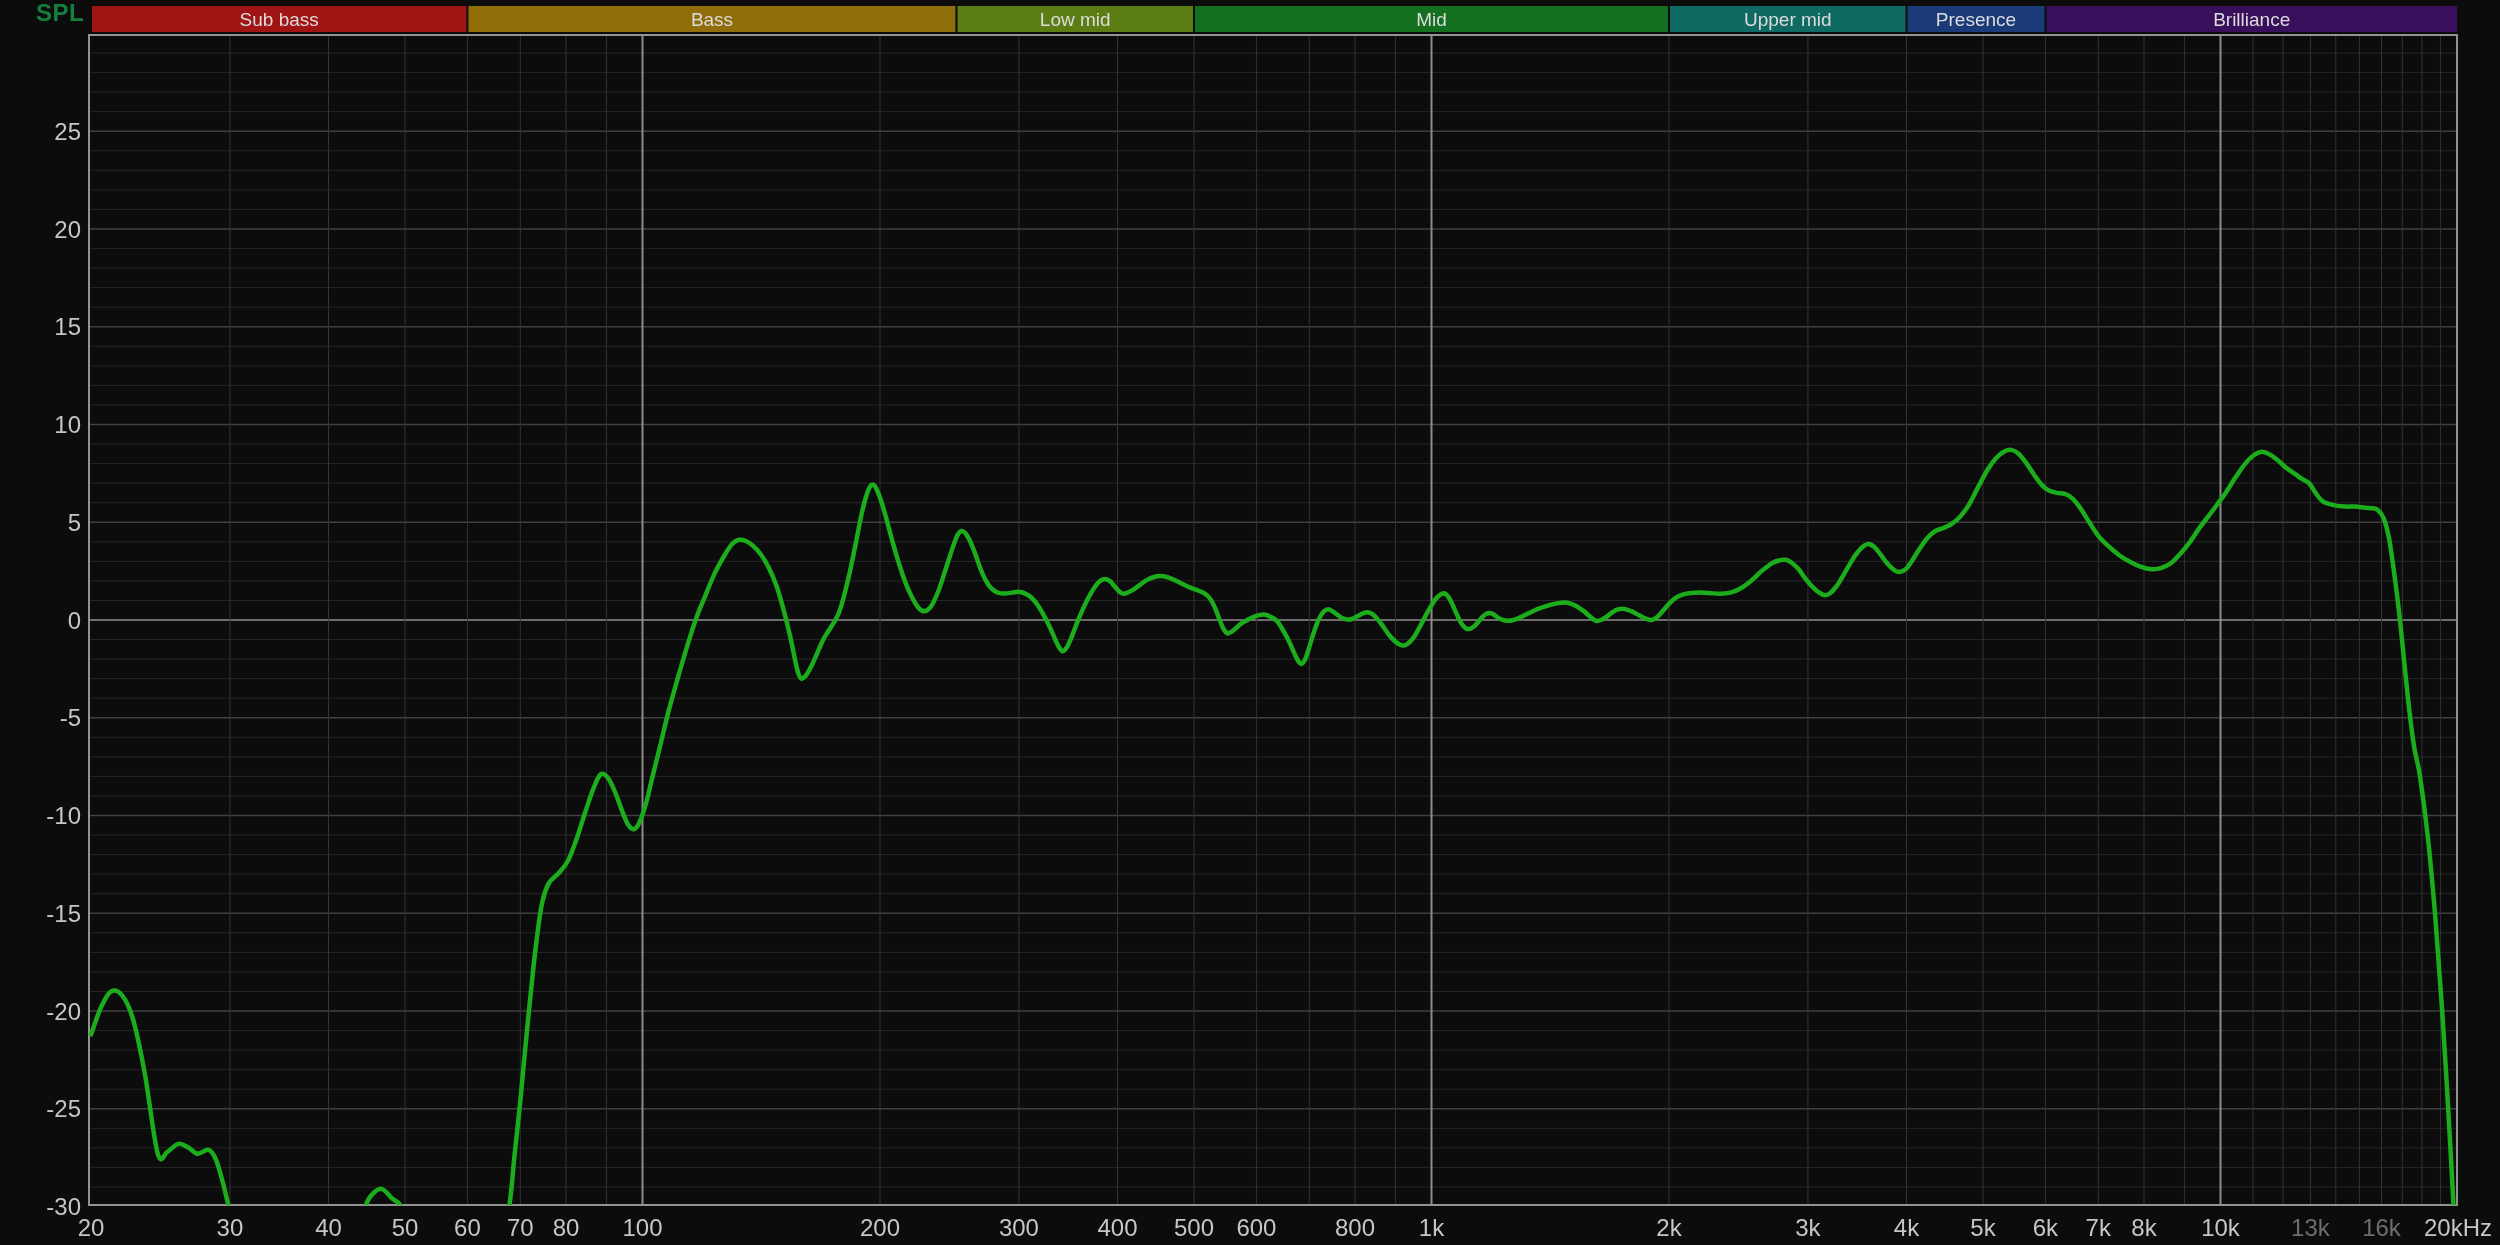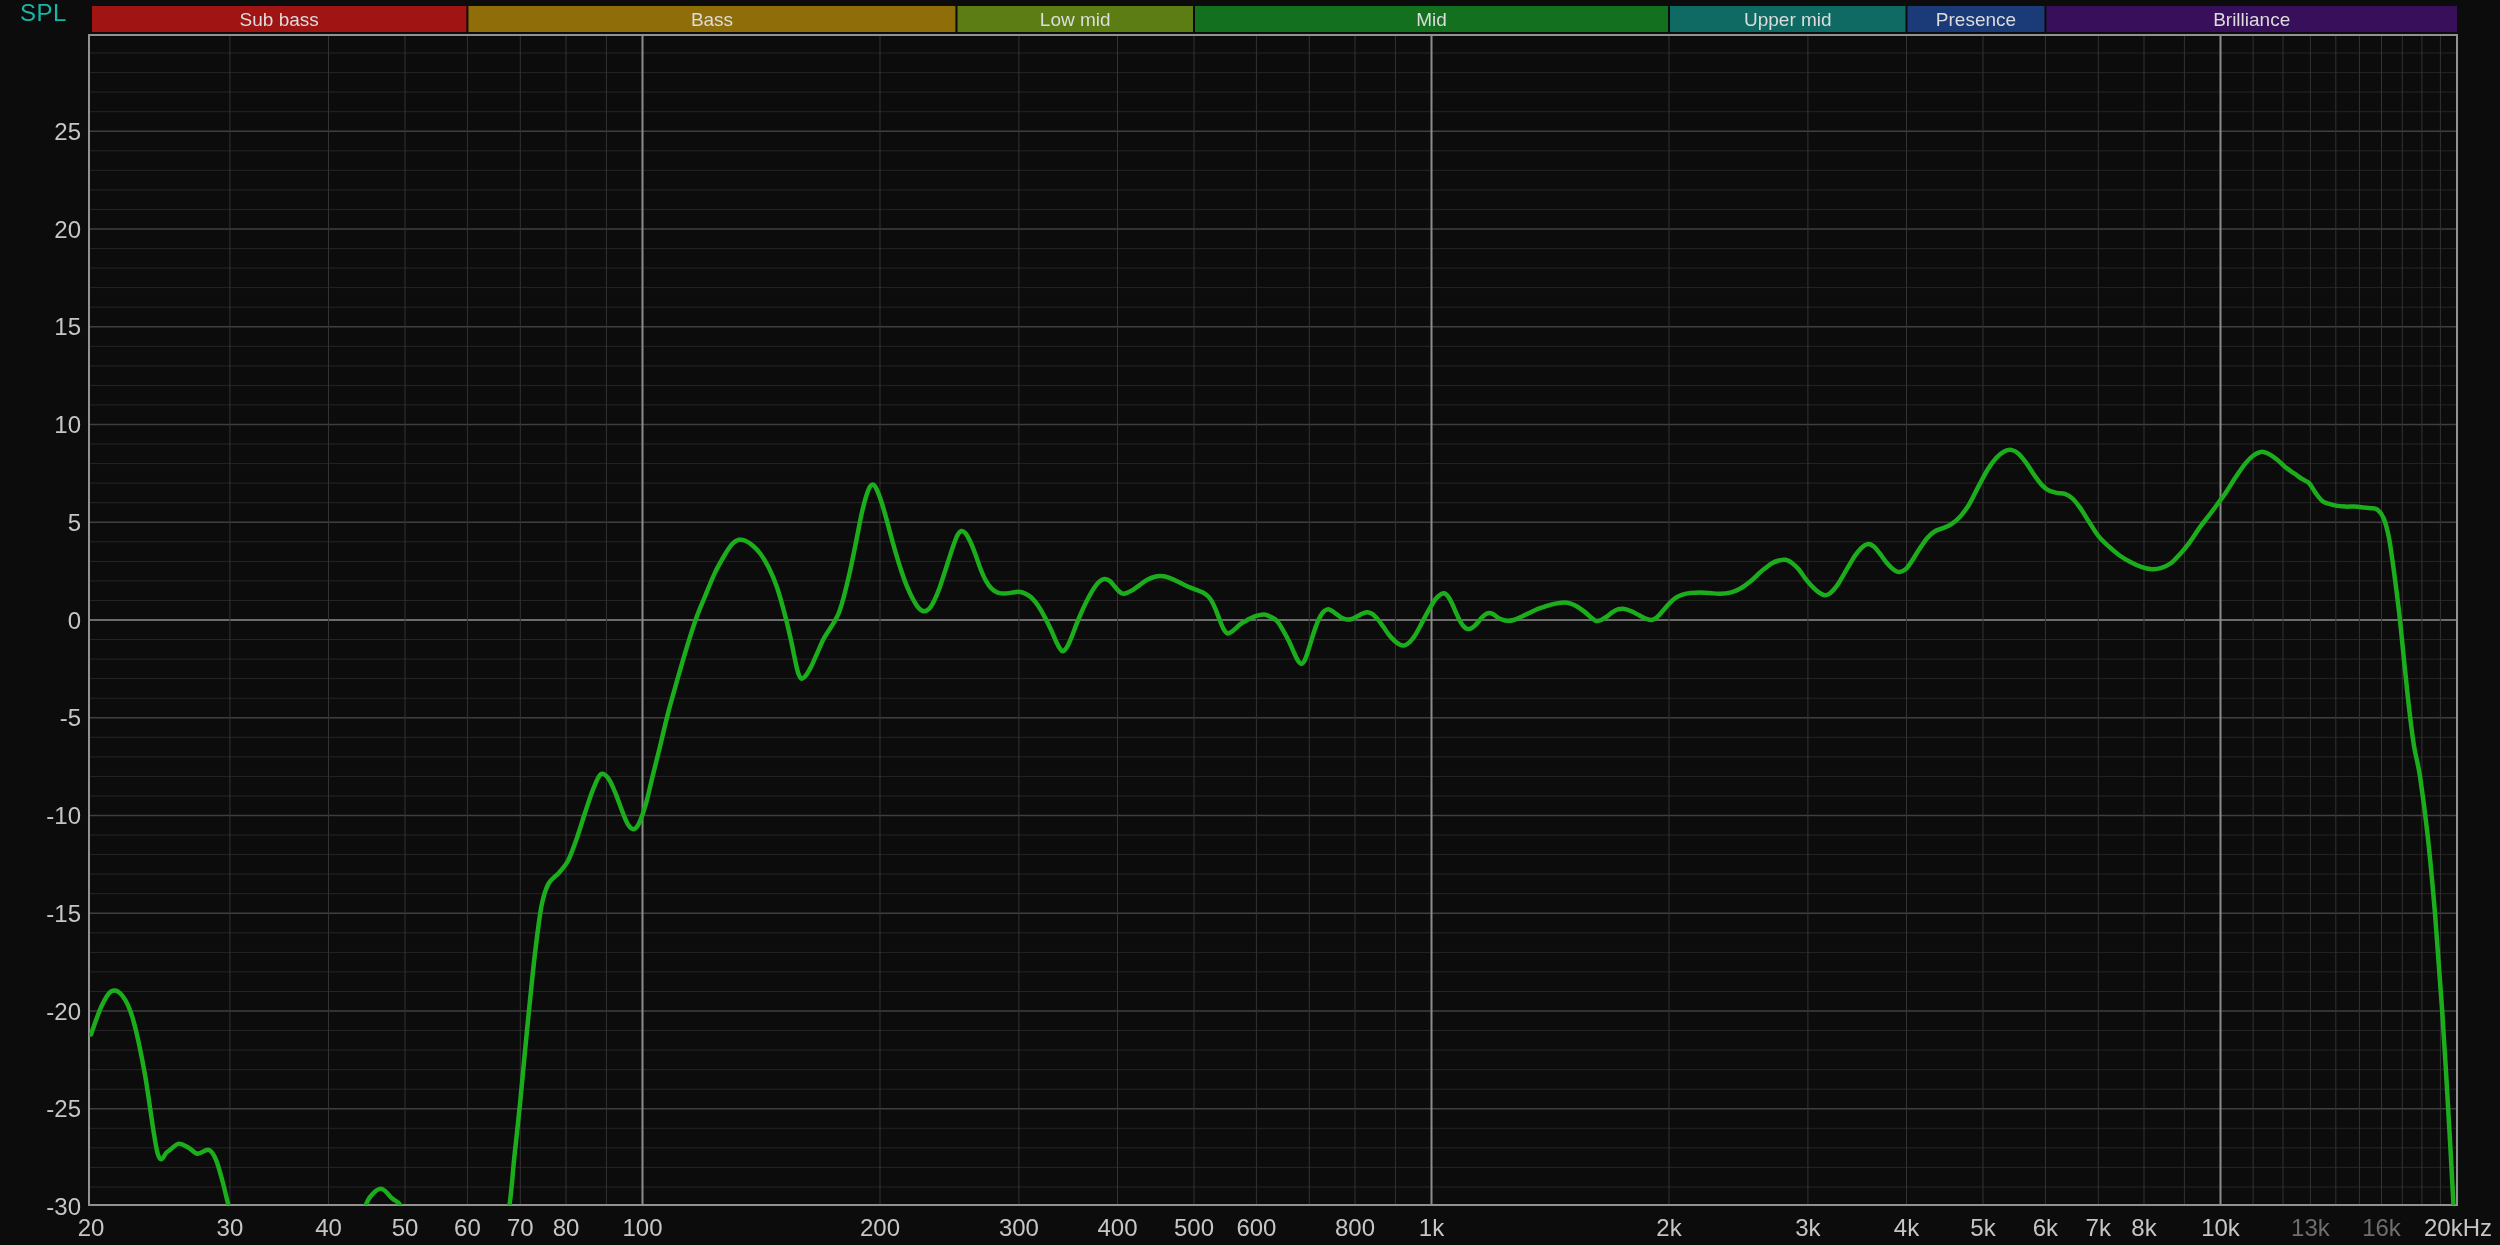--- a/index.html
+++ b/index.html
@@ -1,22 +1,22 @@
 <!DOCTYPE html>
 <html><head>
 <meta charset="utf-8">
 <style>
   html,body{margin:0;padding:0;background:#000;}
   .stage{
     position:relative;width:2500px;height:1245px;overflow:hidden;
     background:#0c0c0c;font-family:"Liberation Sans",sans-serif;
   }
   .spl-title{
-    position:absolute;left:20px;top:0px;font-size:24px;color:#14b8a6;
-    letter-spacing:0.5px;line-height:26px;user-select:none;
+    position:absolute;left:36px;top:0px;font-size:24px;color:#15803d;
+    letter-spacing:0.5px;line-height:26px;user-select:none;font-weight:bold;
   }
   svg{position:absolute;left:0;top:0;}
   .band-label{font-size:19px;fill:#dcdcdc;}
   .tick{font-size:24px;fill:#c6c6c6;}
   .tick.dim{fill:#6e6e6e;}
 </style>
 </head>
 <body>
 
 <div class="stage">

